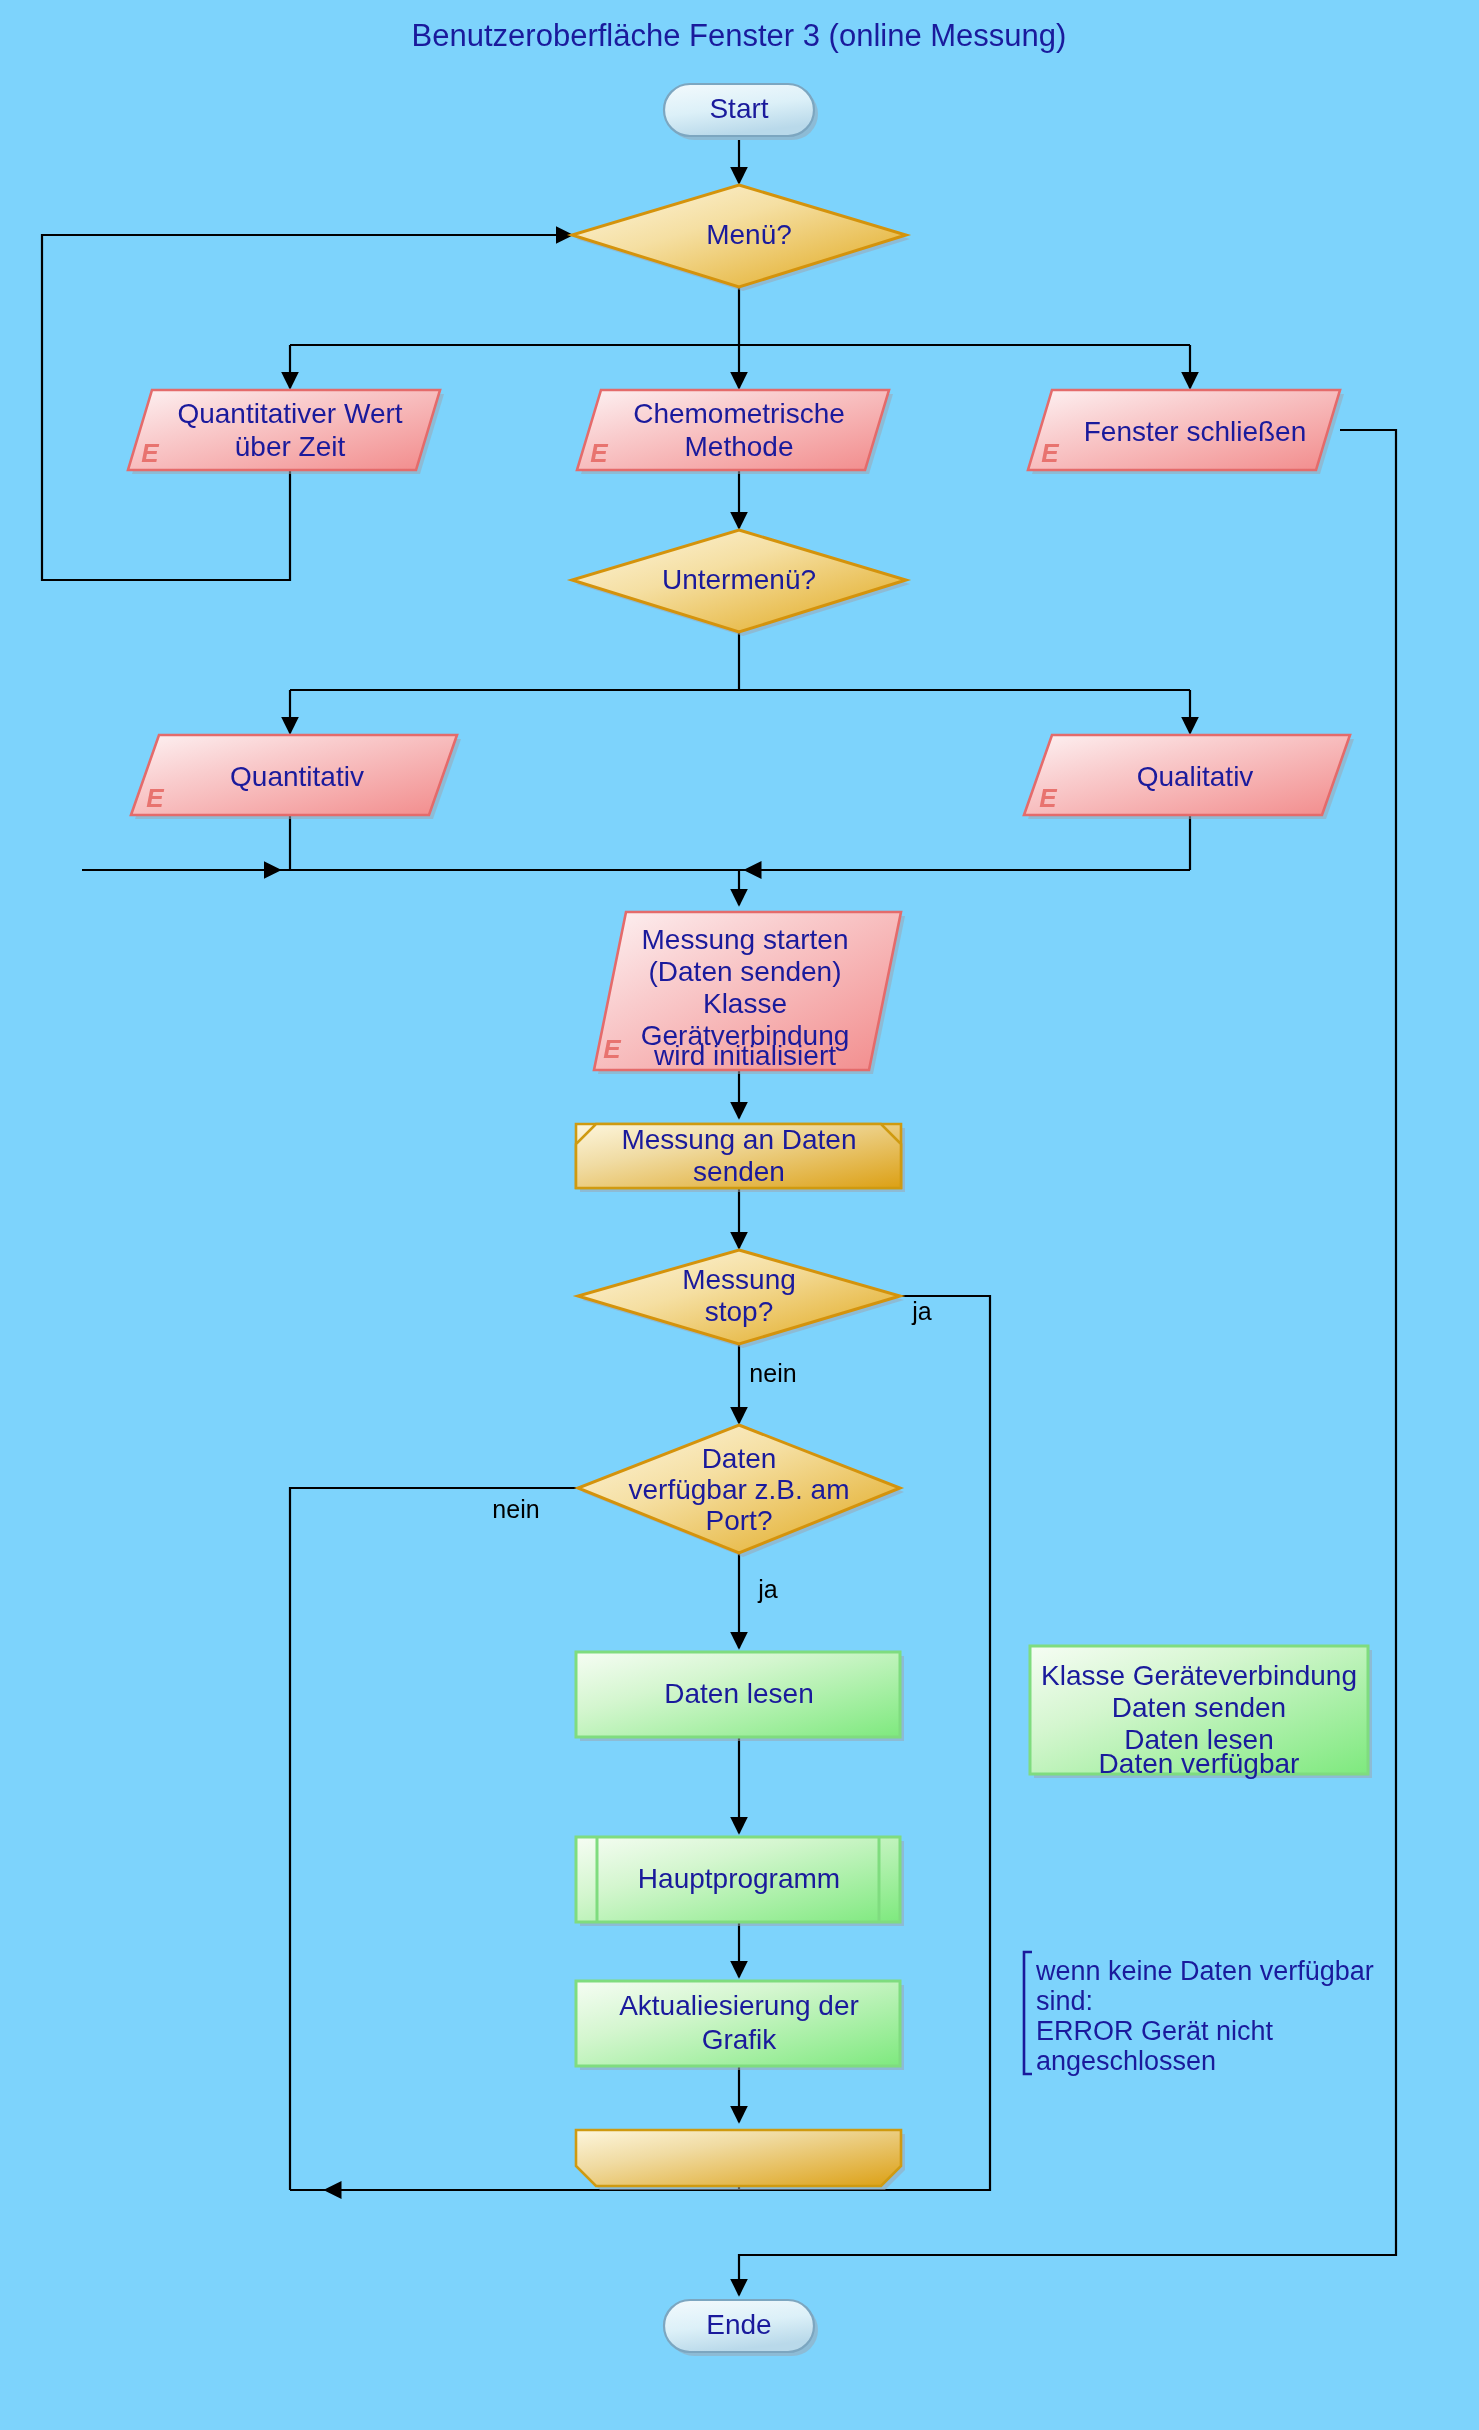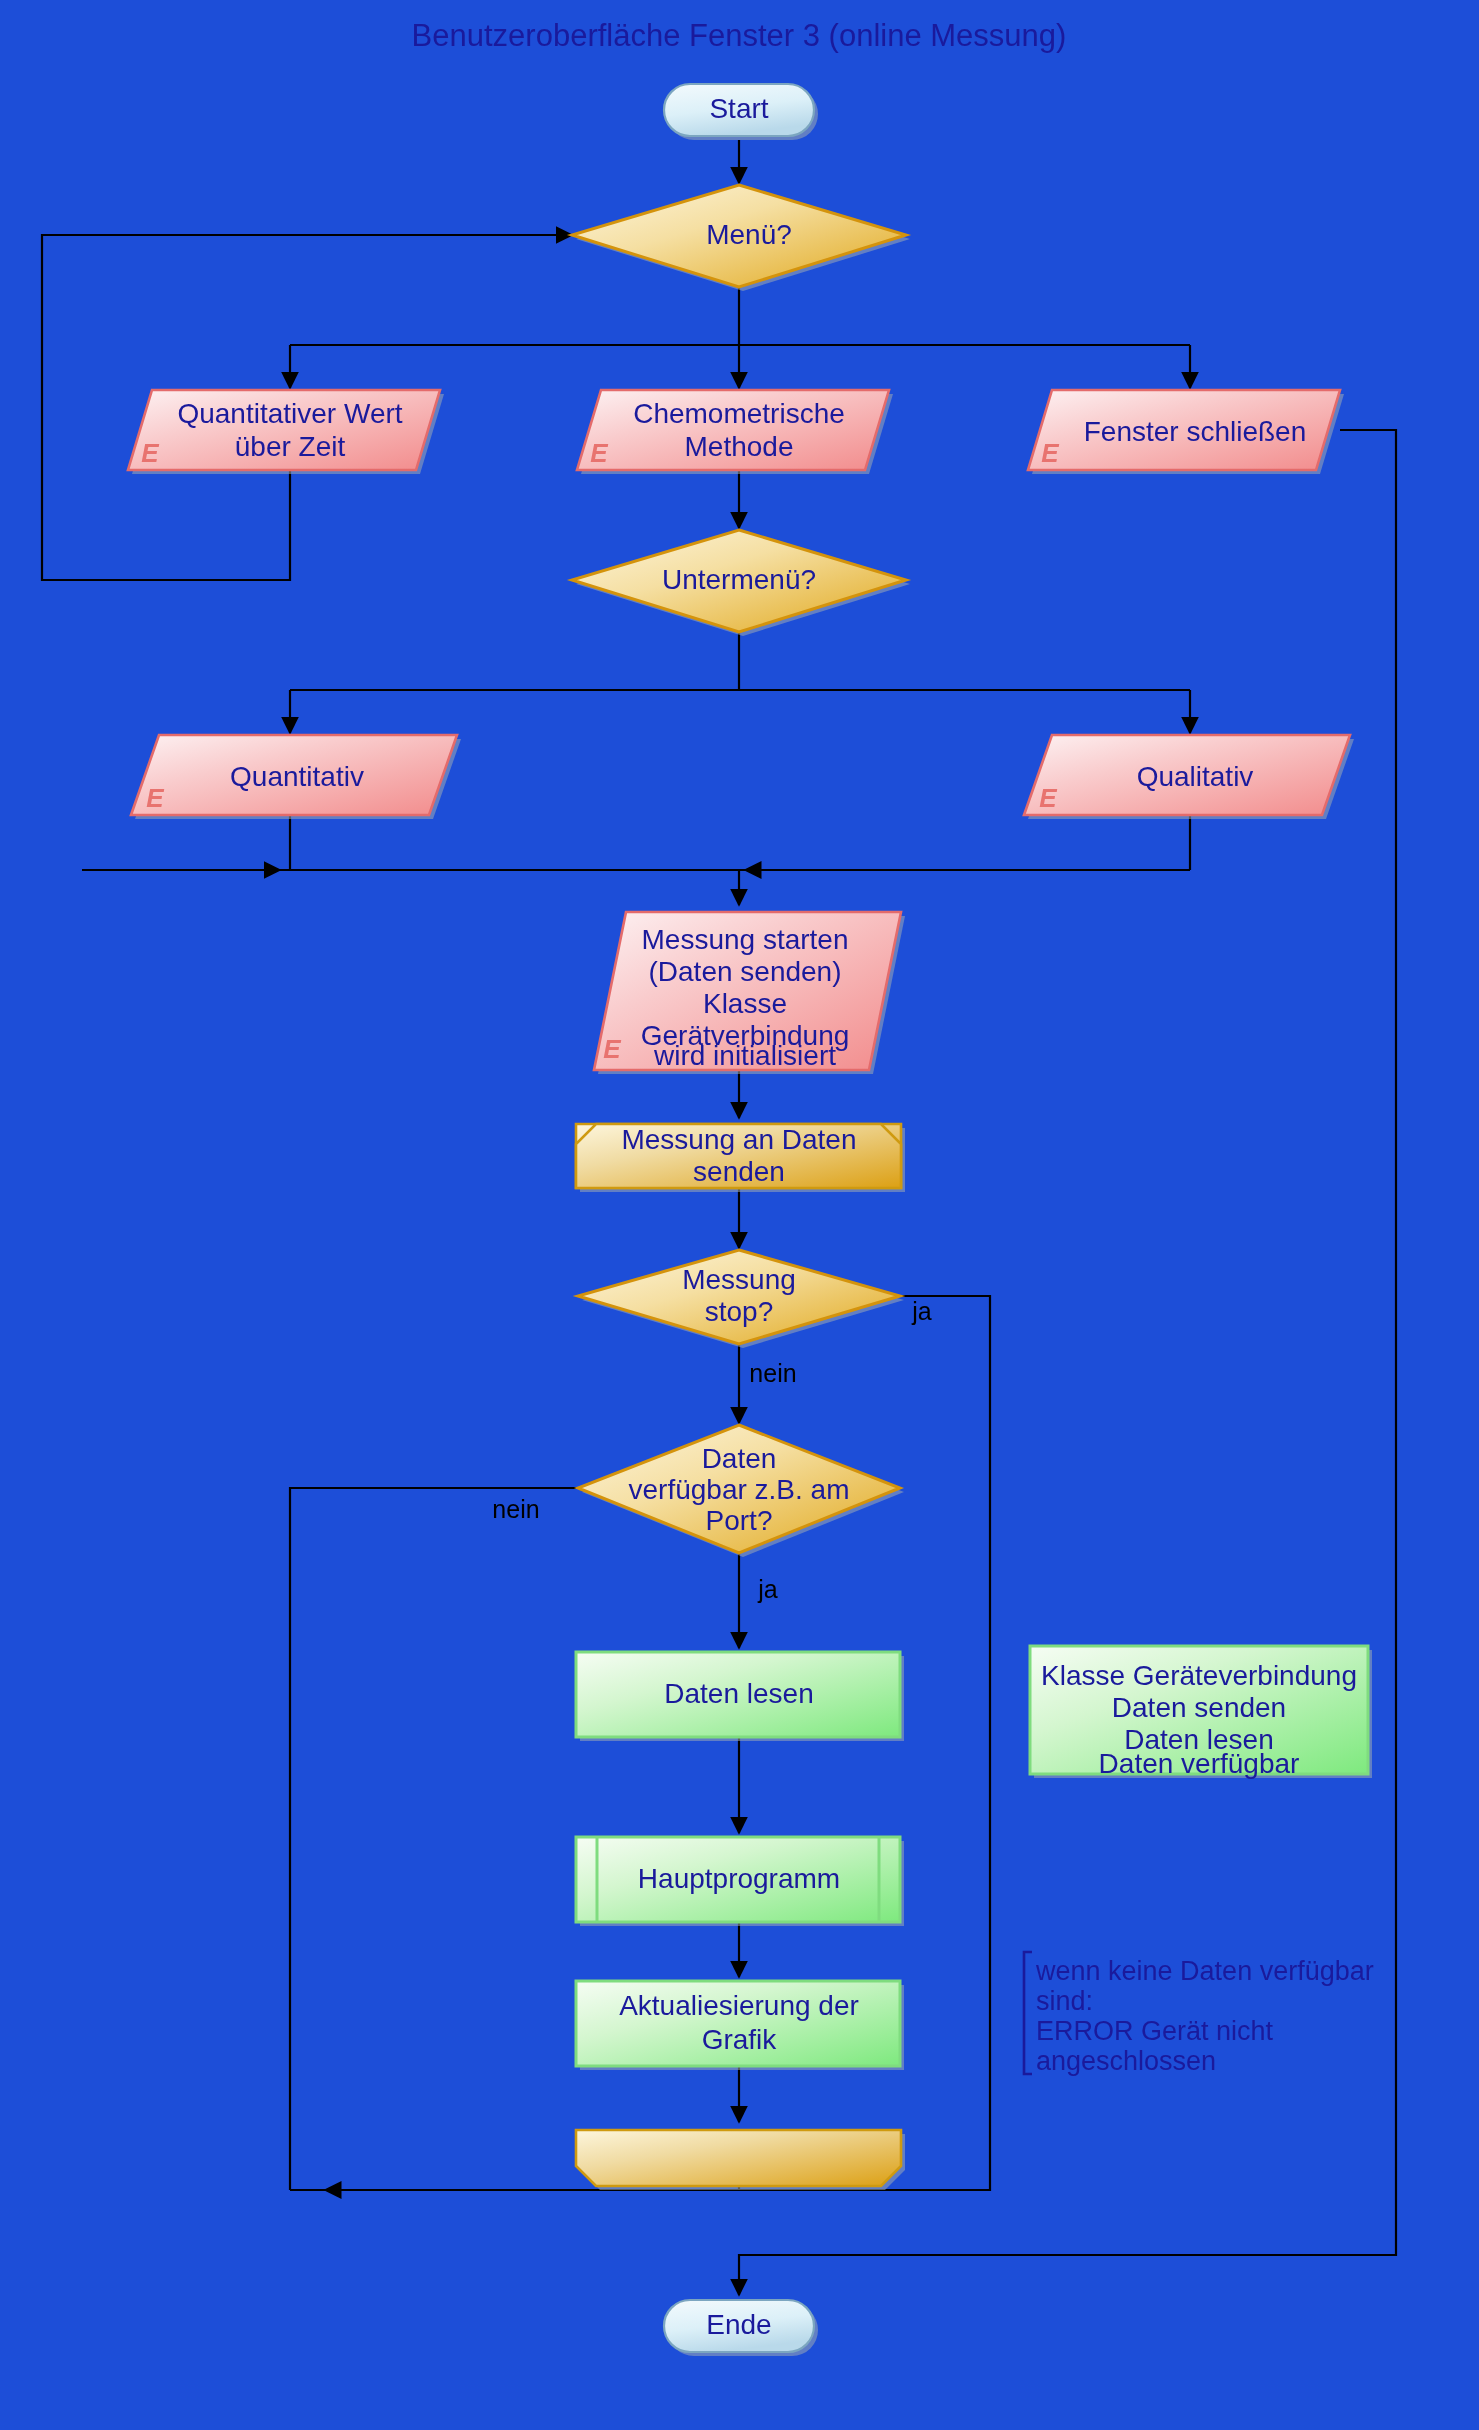--- a/index.html
+++ b/index.html
@@ -7,21 +7,21 @@
     padding: 0;
     background: #ffffff;
   }
   body {
     font-family: "Liberation Sans", sans-serif;
   }
   #canvas-wrap {
     position: relative;
     width: 1479px;
     height: 2430px;
-    background: #1d4ed8;
+    background: #7dd3fc;
     overflow: hidden;
   }
   svg#flow {
     display: block;
     width: 1479px;
     height: 2430px;
   }
   .node-text {
     font-family: "Liberation Sans", sans-serif;
     fill: #1a1a9c;

